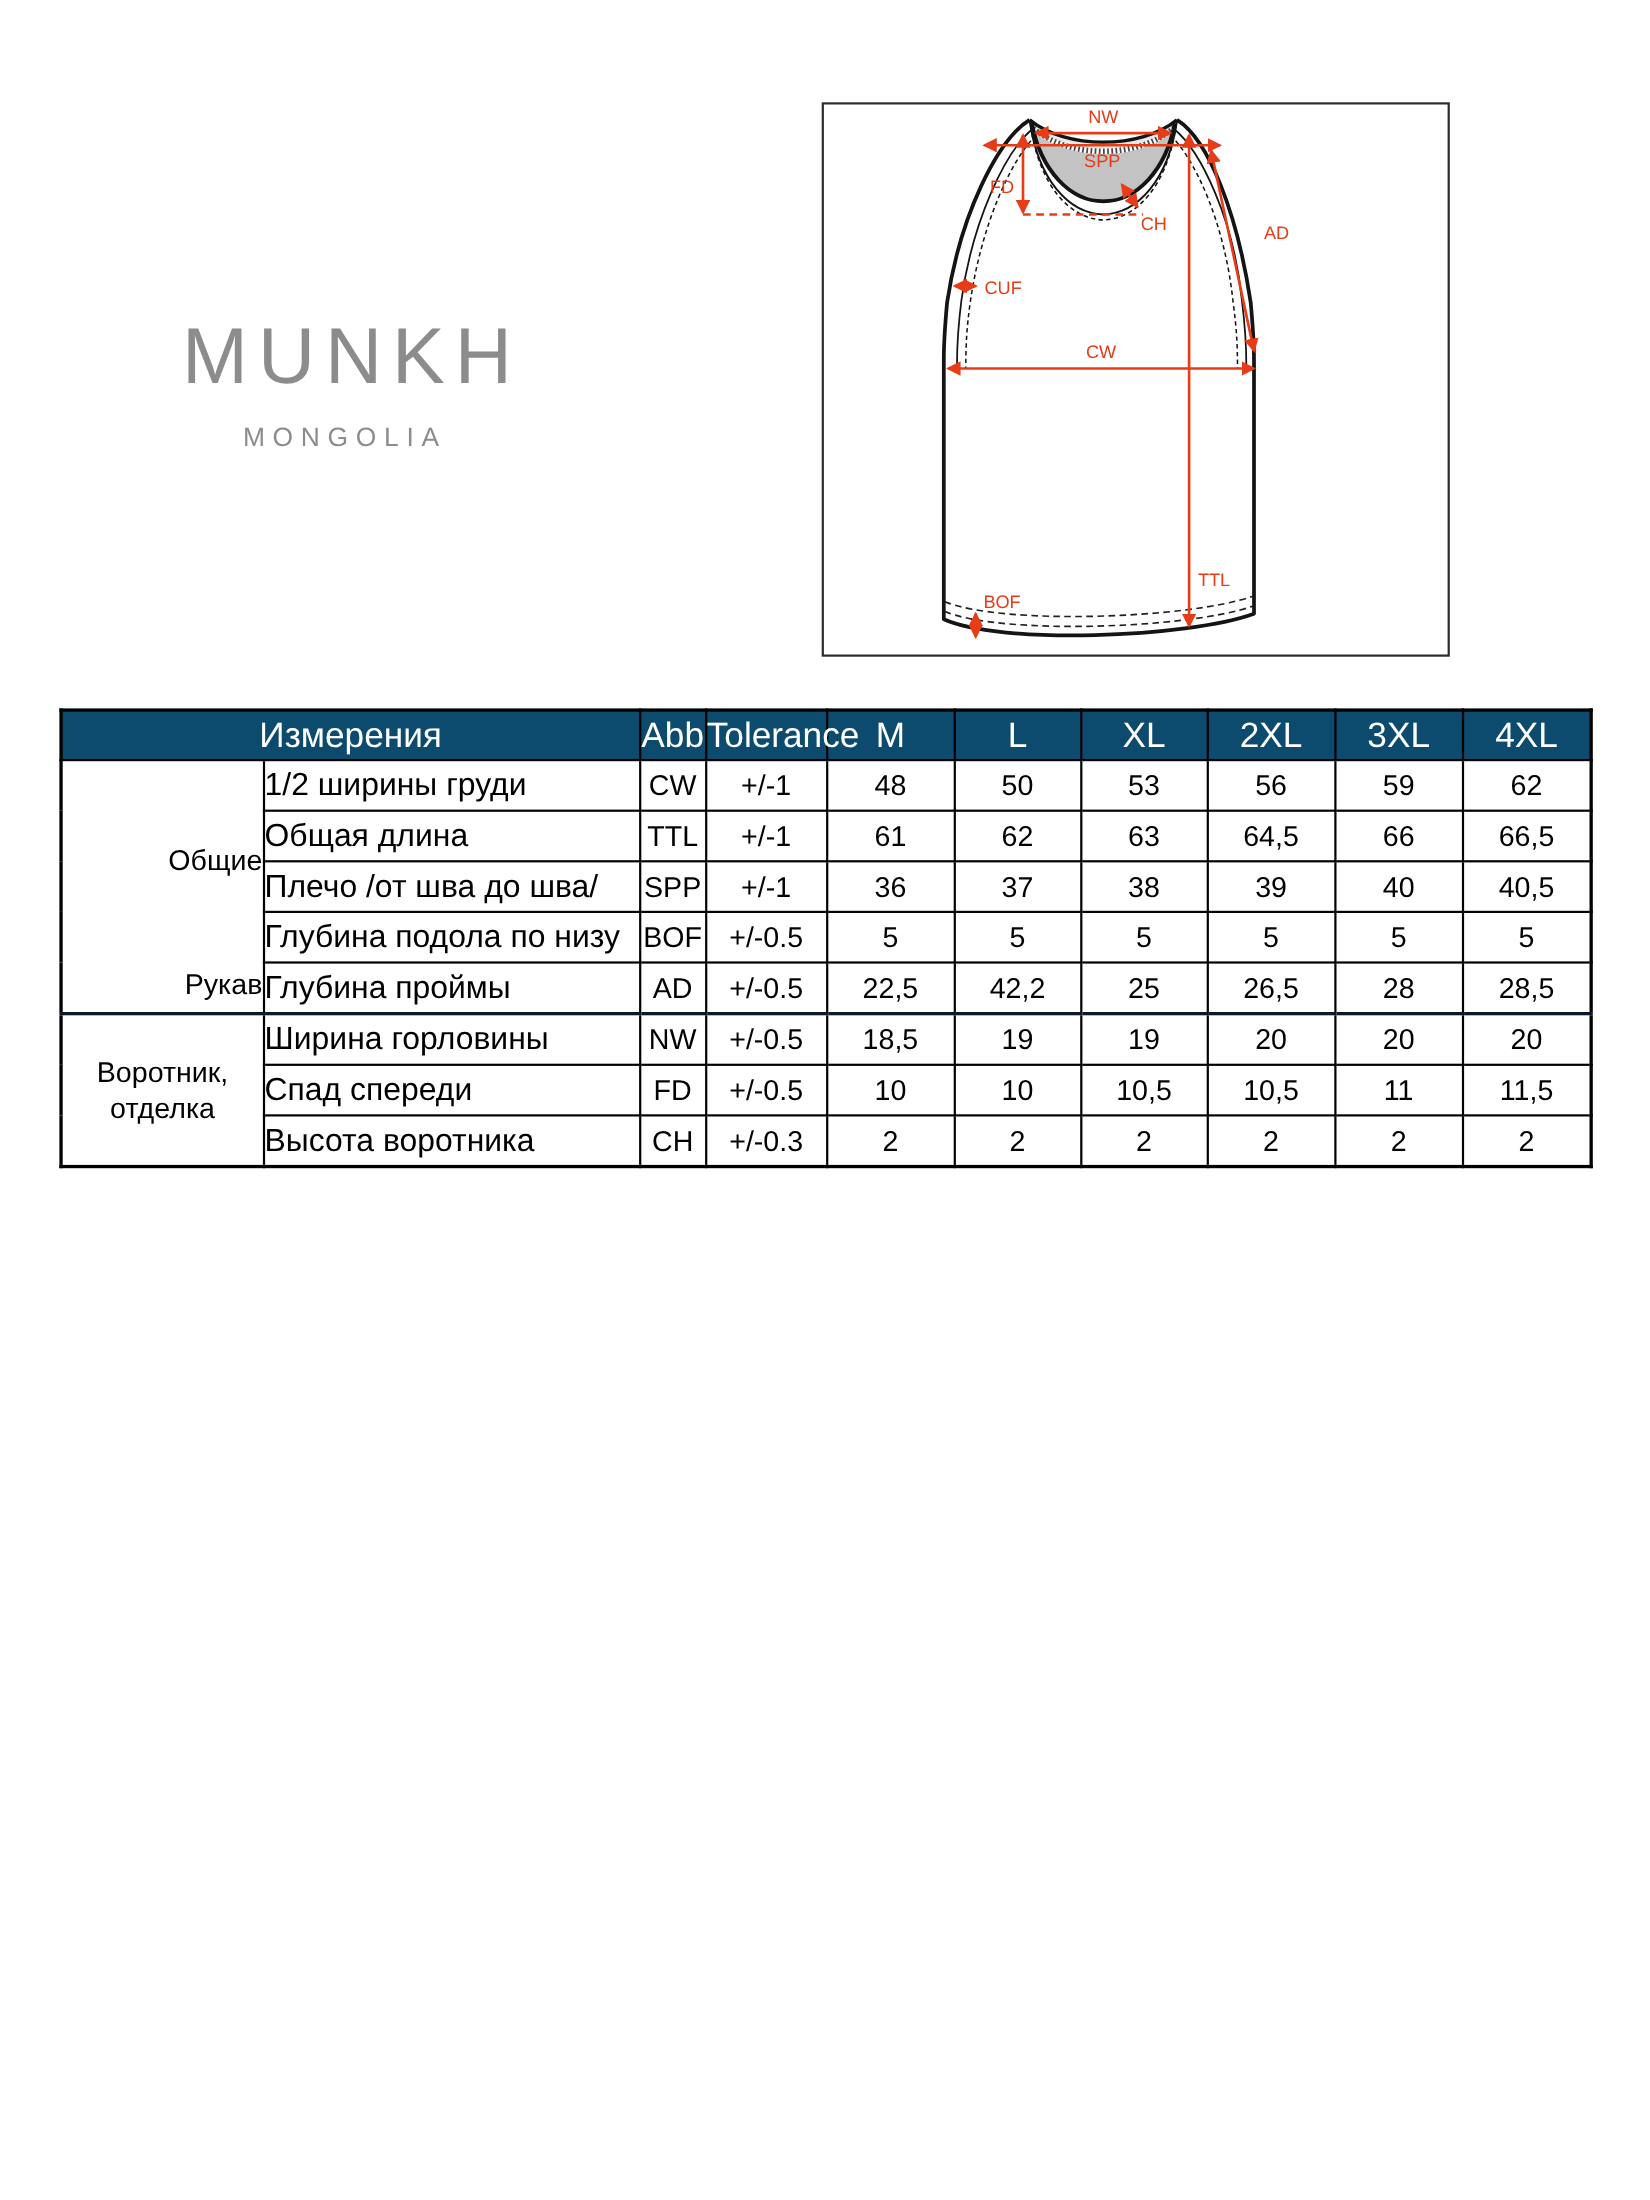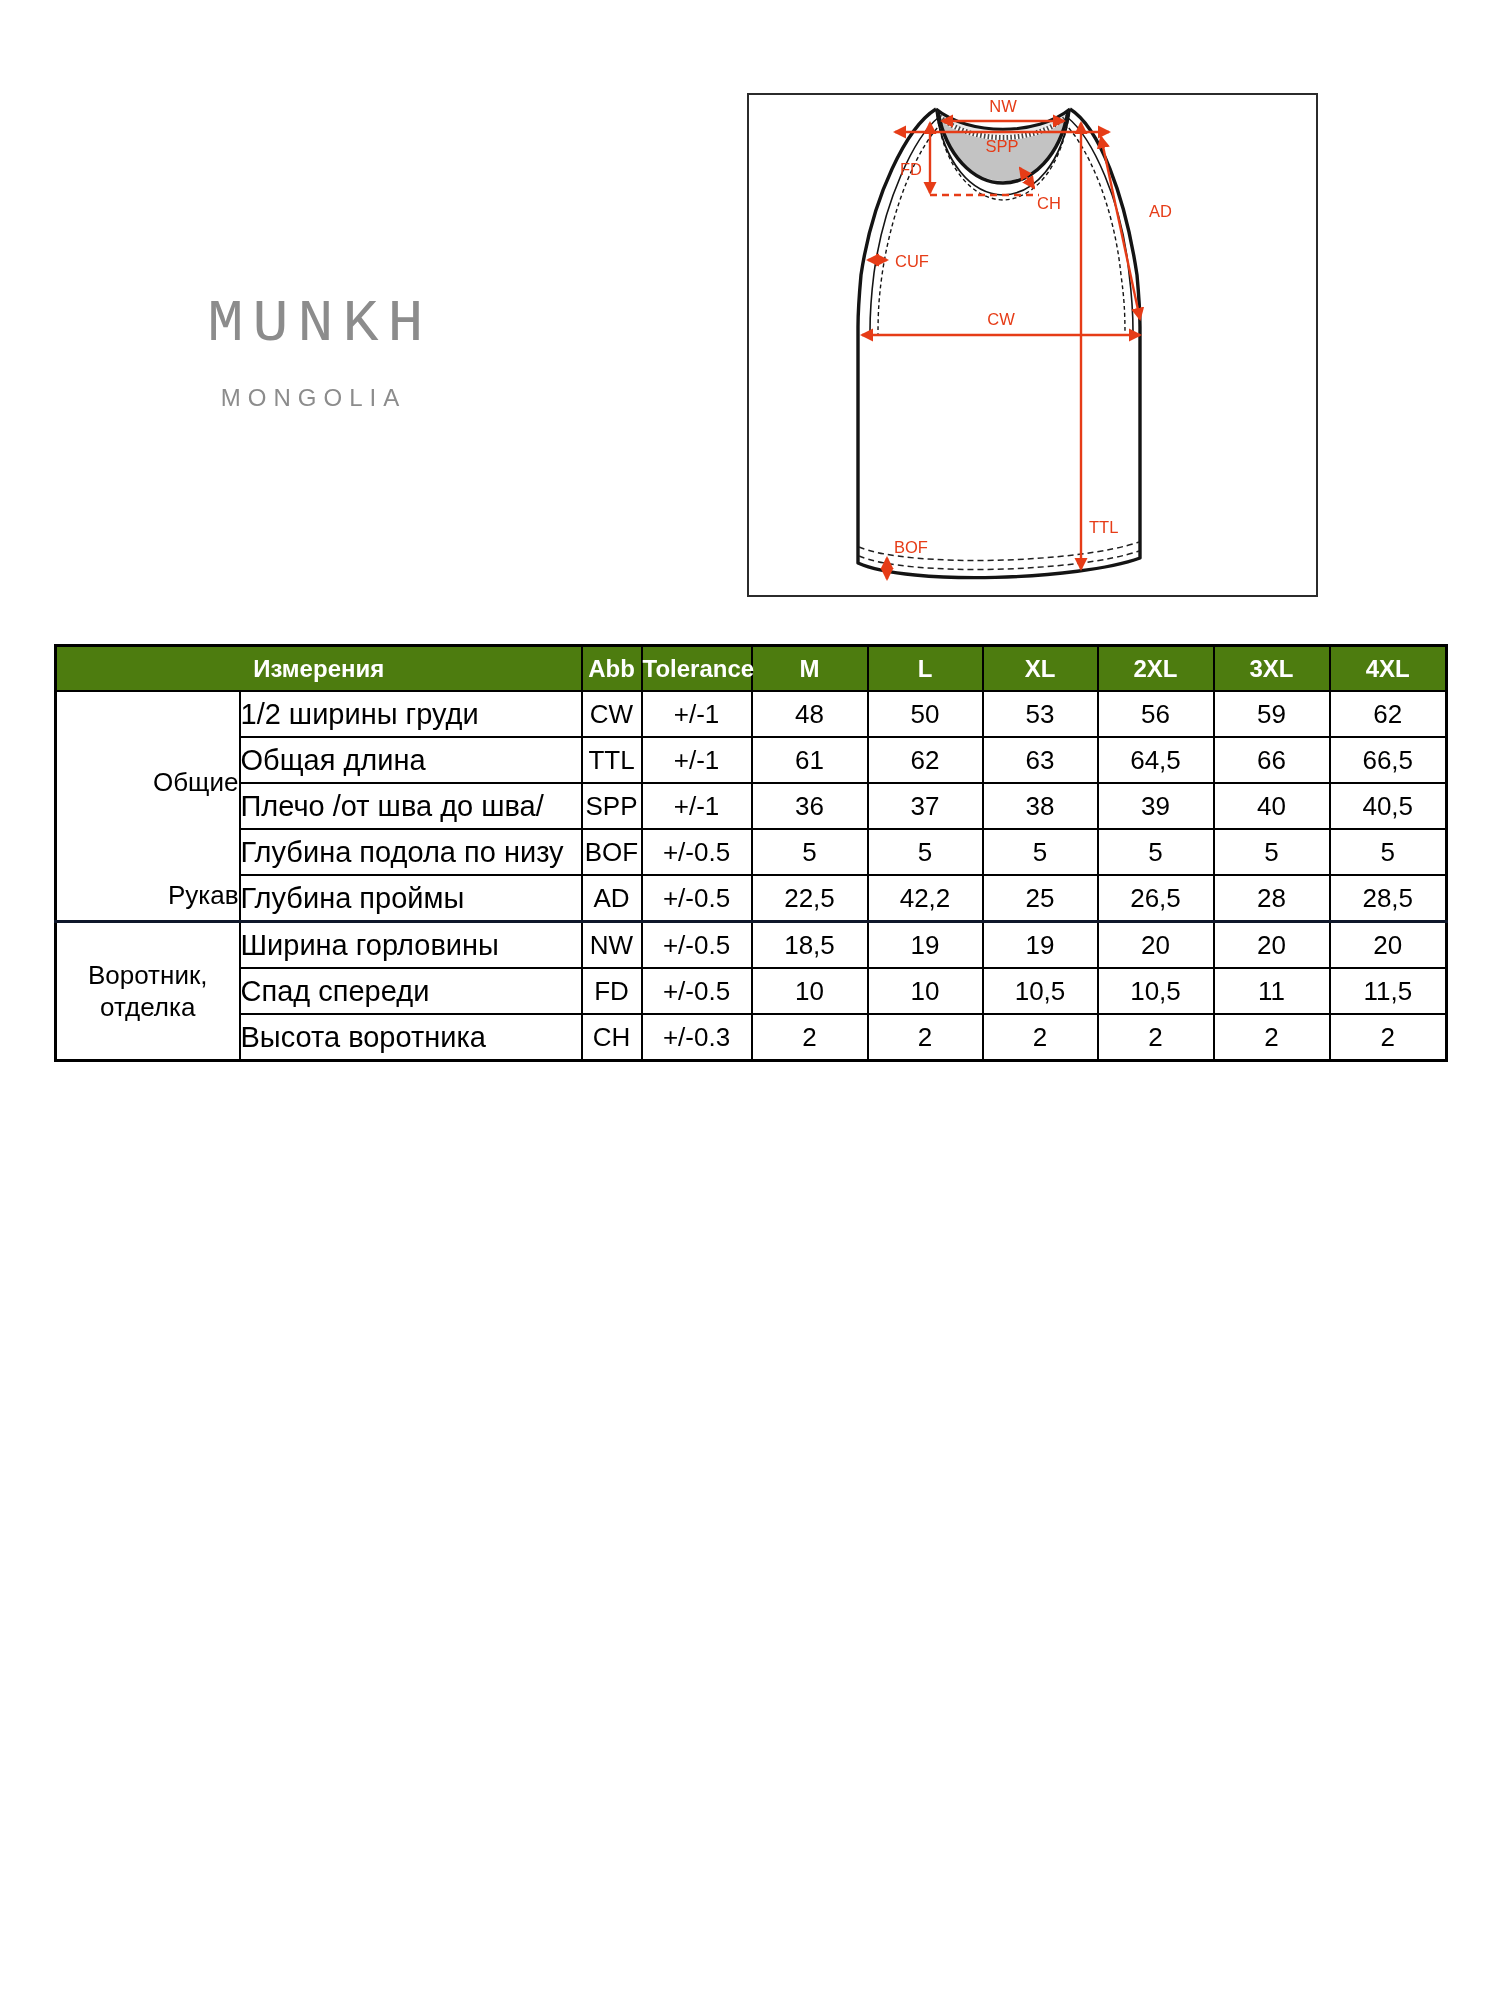--- a/index.html
+++ b/index.html
@@ -2,39 +2,39 @@
 <html><head>
 <meta charset="utf-8">
 <style>
   html,body{margin:0;padding:0;background:#ffffff;}
   .page{
     position:relative;width:1500px;height:2000px;background:#ffffff;overflow:hidden;
     font-family:"Liberation Sans",sans-serif;color:#000;
   }
   
   .logo{position:absolute;left:128px;top:282px;width:364px;text-align:center;color:#8c8c8c;}
-  .logo-main{font-size:60px;line-height:84px;letter-spacing:9px;margin-left:20px;font-weight:400;font-family:Liberation Mono, monospace;}
+  .logo-main{font-size:72px;line-height:84px;letter-spacing:9px;margin-left:20px;font-weight:400;}
   .logo-sub{font-size:24px;line-height:24px;letter-spacing:7px;margin-left:7px;margin-top:20px;font-weight:400;}
   
   .diagram-frame{
     position:absolute;left:747px;top:93px;width:571px;height:504px;
     border:2px solid #2b2b2b;box-sizing:border-box;background:#fff;
   }
   .diagram-frame svg{position:absolute;left:0;top:0;width:567px;height:500px;}
   .dg-label{font-family:"Liberation Sans",sans-serif;font-size:16.5px;}
   
   .size-table{position:absolute;left:54px;top:644px;}
   table.spec{
     border-collapse:collapse;table-layout:fixed;width:1391px;
     border:3px solid #000;font-size:26px;
   }
   table.spec th,table.spec td{border:2px solid #000;padding:0;}
   table.spec thead th{
-    background:#4d7c0f;color:#fff;font-weight:700;height:43px;
-    font-size:24px;text-align:center;border-color:#000;
+    background:#0c4a6e;color:#fff;font-weight:400;height:43px;
+    font-size:32px;text-align:center;border-color:#000;
   }
   th.h-meas{text-align:left;padding-left:34px;}
   tbody td{height:44px;text-align:center;vertical-align:middle;background:#fff;}
   td.name{text-align:left;padding-left:9px;font-size:29px;}
   td.group{font-size:26px;}
   td.group2{white-space:pre-line;line-height:1.25;}
   tr.sep td{border-top:3px solid #0f172a;}
   .group-stack{display:flex;flex-direction:column;height:226px;align-items:flex-end;}
   .group-stack .g1{flex:4;display:flex;align-items:center;justify-content:center;}
   .group-stack .g2{flex:1.05;display:flex;align-items:center;justify-content:center;padding-left:48px;}

